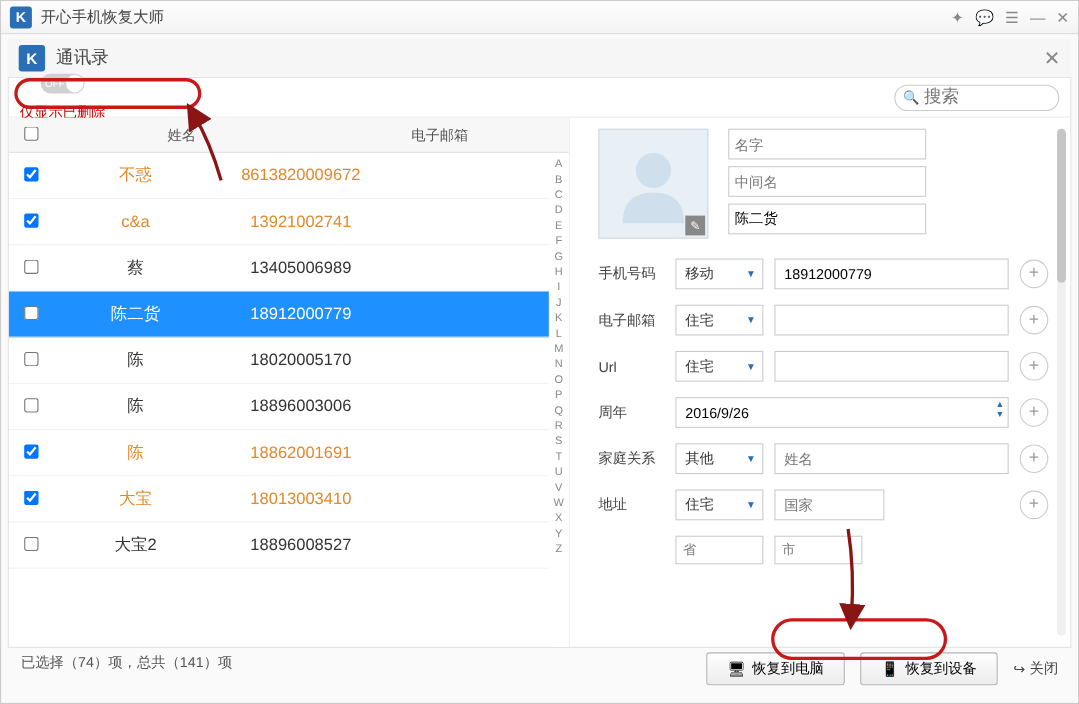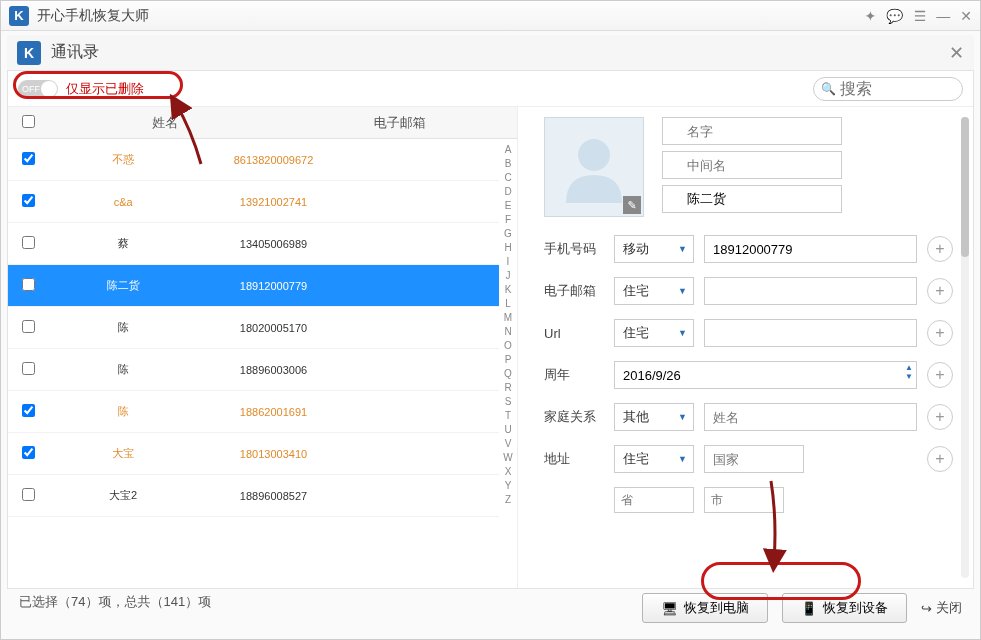--- a/index.html
+++ b/index.html
@@ -17,57 +17,57 @@
   .subtitlebar { height: 36px; background: #f6f6f6; border-bottom: 1px solid #e3e3e3; display: flex; align-items: center; padding: 0 10px; margin: 4px 6px 0 6px; border-radius: 3px 3px 0 0; }
   .subtitlebar .logo2 { width: 24px; height: 24px; background: #2a6fb5; color: #fff; font-weight: bold; font-size: 14px; display: flex; align-items: center; justify-content: center; border-radius: 3px; margin-right: 10px; }
   .subtitlebar .subtitle { font-size: 16px; color: #444; }
   .subtitlebar .close { margin-left: auto; font-size: 18px; color: #888; cursor: pointer; }
   
   
   .content { position: absolute; top: 70px; left: 6px; right: 6px; bottom: 50px; background: #fff; border: 1px solid #e3e3e3; border-top: none; }
   
   
   .toprow { height: 36px; display: flex; align-items: center; padding: 0 10px; border-bottom: 1px solid #eee; }
-  .toggle { display: inline-flex; align-items: center; gap: 8px; }
+  .toggle { display: inline-flex; align-items: center; gap: 8px; flex-direction: column; }
   .toggle .switch { width: 40px; height: 18px; background: #d0d0d0; border-radius: 9px; position: relative; font-size: 9px; color: #fff; line-height: 18px; padding-left: 4px; }
   .toggle .switch::after { content:""; position:absolute; right:1px; top:1px; width:16px; height:16px; background:#fff; border-radius:50%; }
   .toggle .label { color: #c00; font-size: 13px; }
   .searchwrap { margin-left: auto; position: relative; }
   .searchwrap input { width: 150px; height: 24px; border: 1px solid #ccc; border-radius: 12px; padding: 0 10px 0 26px; font-size: 16px; outline: none; }
   .searchwrap .sicon { position: absolute; left: 8px; top: 5px; color: #999; font-size: 12px; }
   
   
   .mainsplit { display: flex; height: calc(100% - 36px); }
   
   
   .leftpanel { width: 510px; border-right: 1px solid #eee; display: flex; flex-direction: column; }
   .thead { display: flex; background: #f7f7f7; border-bottom: 1px solid #e3e3e3; height: 32px; align-items: center; }
   .thead .col-chk { width: 40px; text-align: center; }
   .thead .col { flex: 1; text-align: center; color: #555; font-size: 13px; }
   .tbody { flex: 1; overflow-y: auto; position: relative; }
   .row { display: flex; height: 42px; align-items: center; border-bottom: 1px solid #f2f2f2; }
   .row .col-chk { width: 40px; text-align: center; }
-  .row .col { flex: 1; text-align: center; font-size: 11px; }
+  .row .col { flex: 1; text-align: center; font-size: 15px; }
   .row.deleted .col { color: #e08a2b; }
   .row.selected { background: #1e90ff; }
   .row.selected .col { color: #fff; }
   .alphaindex { position: absolute; right: 0; top: 0; bottom: 0; width: 18px; background: #fff; display: flex; flex-direction: column; justify-content: flex-start; padding-top: 4px; }
   .alphaindex span { font-size: 10px; color: #888; text-align: center; line-height: 14px; cursor: pointer; }
   
   
   .rightpanel { flex: 1; padding: 10px 20px 10px 26px; overflow-y: auto; position: relative; }
   .scrollbar { position: absolute; right: 4px; top: 10px; bottom: 10px; width: 8px; background: #f0f0f0; border-radius: 4px; }
   .scrollbar::after { content:""; position:absolute; top:0; left:0; right:0; height:140px; background:#c5c5c5; border-radius:4px; }
   
   .profiletop { display: flex; gap: 18px; margin-bottom: 18px; }
   .avatar { width: 100px; height: 100px; background: #e8f0f6; border: 1px solid #cfd9e0; position: relative; display:flex; align-items:center; justify-content:center; }
   .avatar svg { width: 80px; height: 80px; }
   .avatar .editicon { position: absolute; right: 2px; bottom: 2px; width: 18px; height: 18px; background: #888; color: #fff; font-size: 11px; display:flex; align-items:center; justify-content:center; cursor:pointer; }
   .namefields { flex: 1; display: flex; flex-direction: column; gap: 6px; }
-  .namefields input { height: 28px; border: 1px solid #ccc; padding: 0 24px; font-size: 13px; width: 180px; outline:none; }
+  .namefields input { height: 28px; border: 1px solid #ccc; padding: 0 5px; font-size: 13px; width: 180px; outline:none; }
   
   .fieldrow { display: flex; align-items: center; gap: 10px; margin-bottom: 14px; }
   .fieldrow .flabel { width: 60px; font-size: 13px; color: #444; }
   .fieldrow select, .fieldrow .selectlike { height: 28px; border: 1px solid #ccc; background: #fff; padding: 0 22px 0 8px; font-size: 13px; min-width: 80px; position: relative; display:inline-flex; align-items:center; }
   .selectlike::after { content:"▼"; position:absolute; right:6px; color:#2a6fb5; font-size:9px; }
   .fieldrow input[type=text] { height: 28px; border: 1px solid #ccc; padding: 0 8px; font-size: 13px; flex: 1; min-width: 100px; outline:none; }
   .addbtn { width: 26px; height: 26px; border: 1px solid #ccc; border-radius: 50%; background: #fff; color: #999; font-size: 16px; display:flex; align-items:center; justify-content:center; cursor:pointer; margin-left:auto; }
   .datefield { position: relative; flex:1; }
   .datefield input { width: 100%; }
   .datefield .spin { position:absolute; right:4px; top:2px; display:flex; flex-direction:column; font-size:8px; color:#2a6fb5; }

